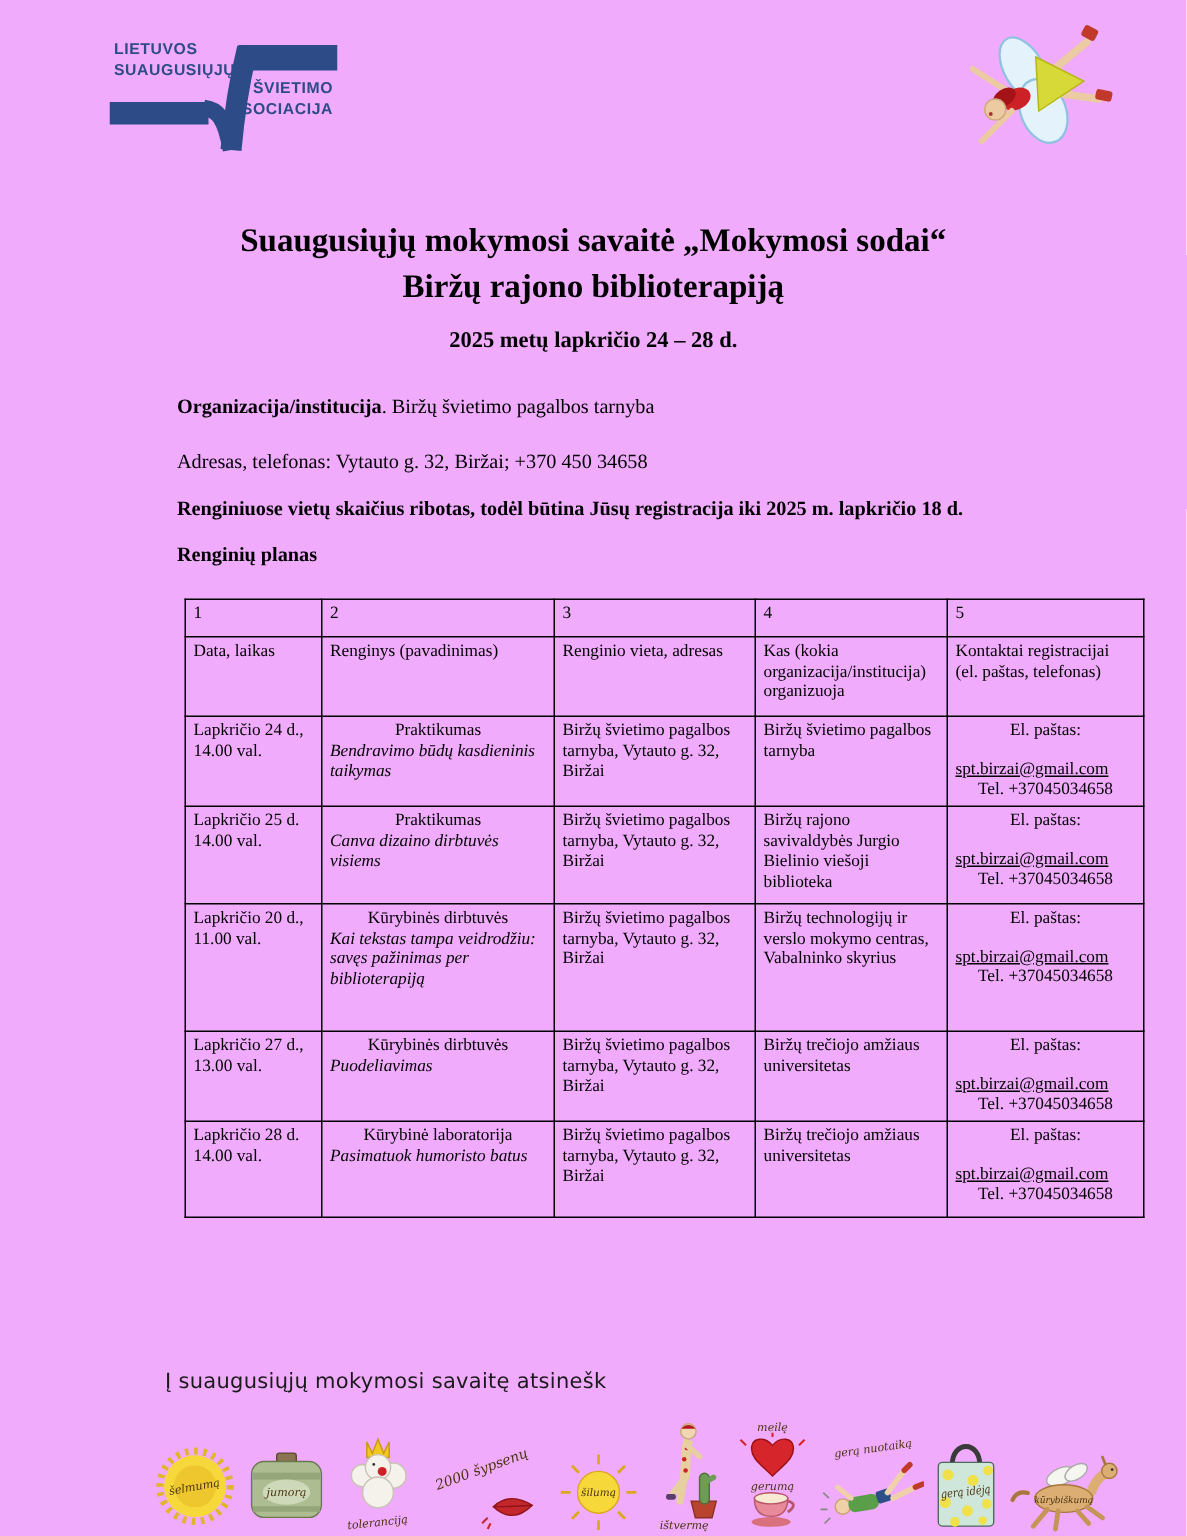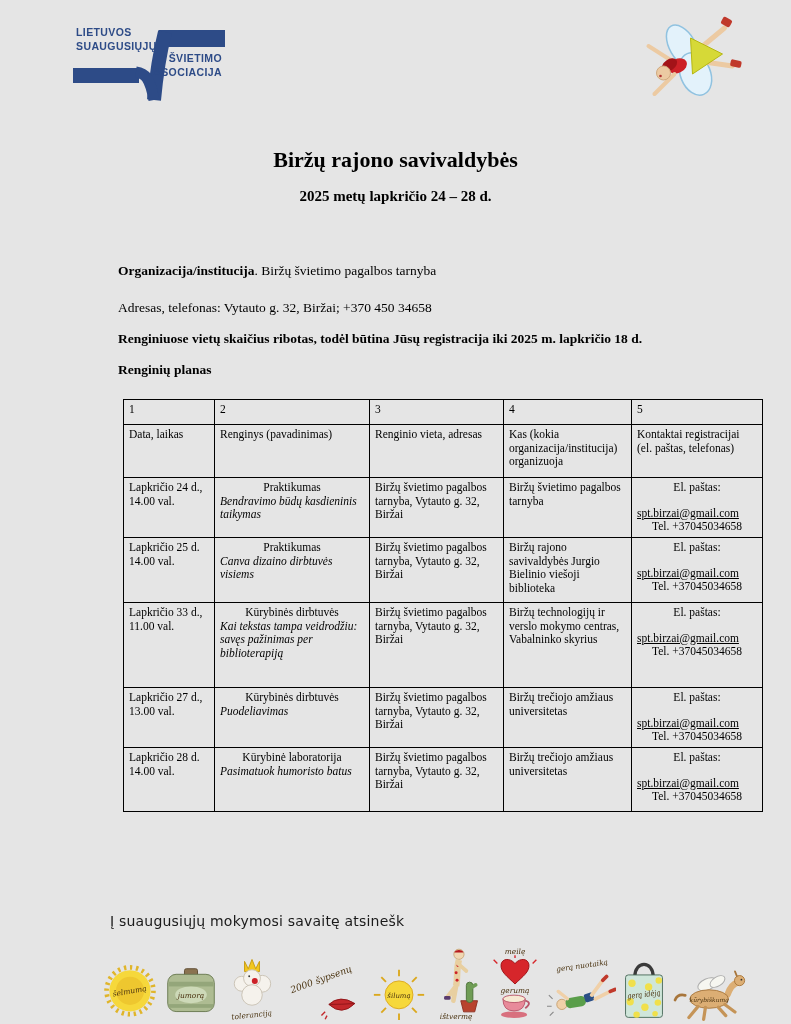--- a/index.html
+++ b/index.html
@@ -1,17 +1,17 @@
 <!DOCTYPE html>
 <html><head>
 <meta charset="utf-8">
 <style>
   html,body{margin:0;padding:0;background:#ffffff;}
   .page{
-    position:relative;width:791px;height:1024px;background:#e5e5e5;
+    position:relative;width:791px;height:1024px;background:#f0abfc;
     font-family:"Liberation Serif",serif;color:#000;overflow:hidden;
   }
   
   .logo{position:absolute;left:73px;top:22px;}
   .logo text{font-family:"Liberation Sans",sans-serif;font-weight:bold;fill:#2d4b87;}
   .fairy{position:absolute;left:630px;top:10px;}
   
   .title-block{position:absolute;top:144px;left:0;width:100%;text-align:center;}
   .title-line{font-size:22px;font-weight:bold;line-height:1.42;}
   .date-line{font-size:15px;font-weight:bold;margin-top:13px;}
@@ -68,21 +68,22 @@
     <polygon points="58,28 90,44 60,64" fill="#d6d937" stroke="#b6b714"></polygon>
     <ellipse cx="45" cy="56" rx="10" ry="7" fill="#cc2127" transform="rotate(-25 45 56)"></ellipse>
     <path d="M38,50 L16,36" stroke="#eccaa2" stroke-width="4" stroke-linecap="round"></path>
     <path d="M42,64 L22,84" stroke="#eccaa2" stroke-width="4" stroke-linecap="round"></path>
     <ellipse cx="37" cy="55" rx="8.5" ry="5.5" fill="#a31318" transform="rotate(-35 37 55)"></ellipse>
     <circle cx="31" cy="63" r="7" fill="#eccaa2" stroke="#d0a97e"></circle>
     <circle cx="28" cy="66" r="1.3" fill="#b03030"></circle>
   </svg>
 
   <div class="title-block">
-    <div class="title-line">Biržų rajono savivaldybės</div>
+    <div class="title-line">Suaugusiųjų mokymosi savaitė „Mokymosi sodai“</div>
+    <div class="title-line">Biržų rajono biblioterapiją</div>
     <div class="date-line">2025 metų lapkričio 24 – 28 d.</div>
   </div>
 
   <div class="intro">
     <p><span class="b">Organizacija/institucija</span><span>. Biržų švietimo pagalbos tarnyba</span></p>
     <p class="tight">Adresas, telefonas: Vytauto g. 32, Biržai; +370 450 34658</p>
     <p class="b tight">Renginiuose vietų skaičius ribotas, todėl būtina Jūsų registracija iki 2025 m. lapkričio 18 d.</p>
     <p class="b">Renginių planas</p>
   </div>
 
@@ -135,21 +136,21 @@
           <td>Biržų švietimo pagalbos tarnyba, Vytauto g. 32, Biržai</td>
           <td>Biržų rajono savivaldybės Jurgio Bielinio viešoji biblioteka</td>
           <td>
             <span class="blk">El. paštas:</span>
             <a class="email-link">spt.birzai@gmail.com</a>
             <span class="blk">Tel. +37045034658</span>
           </td>
         </tr>
 
         <tr class="r3">
-          <td>Lapkričio 33 d., 11.00 val.</td>
+          <td>Lapkričio 20 d., 11.00 val.</td>
           <td>
             <span class="ev-type">Kūrybinės dirbtuvės</span>
             <span class="ev-title">Kai tekstas tampa veidrodžiu: savęs pažinimas per biblioterapiją</span>
           </td>
           <td>Biržų švietimo pagalbos tarnyba, Vytauto g. 32, Biržai</td>
           <td>Biržų technologijų ir verslo mokymo centras, Vabalninko skyrius</td>
           <td>
             <span class="blk">El. paštas:</span>
             <a class="email-link">spt.birzai@gmail.com</a>
             <span class="blk">Tel. +37045034658</span>

